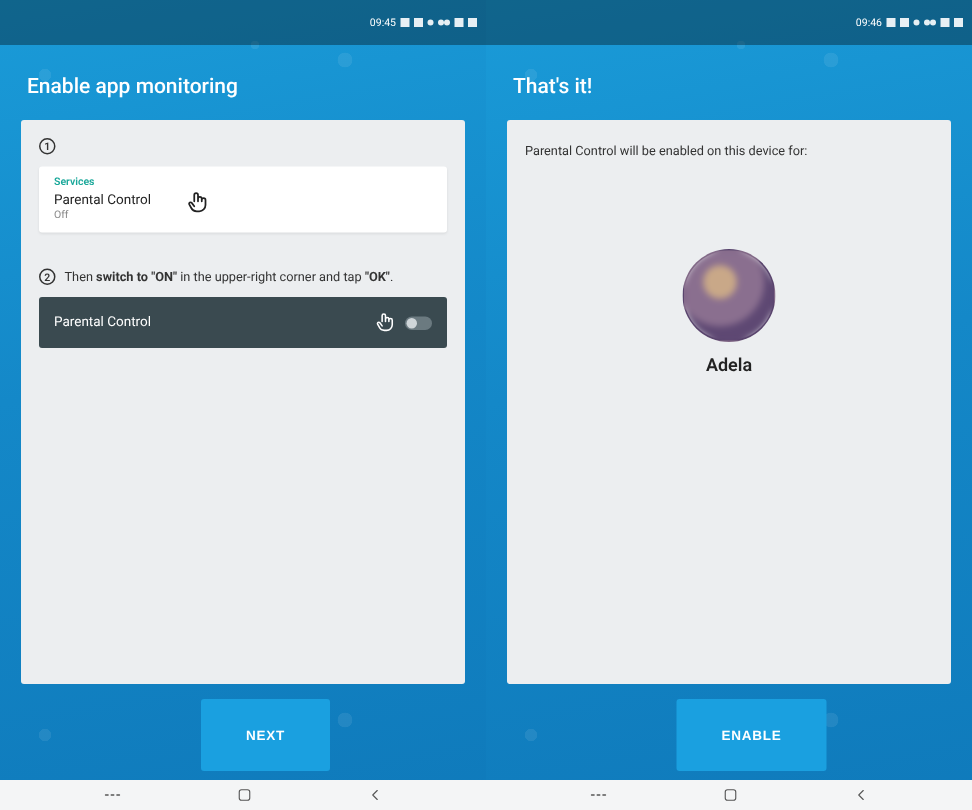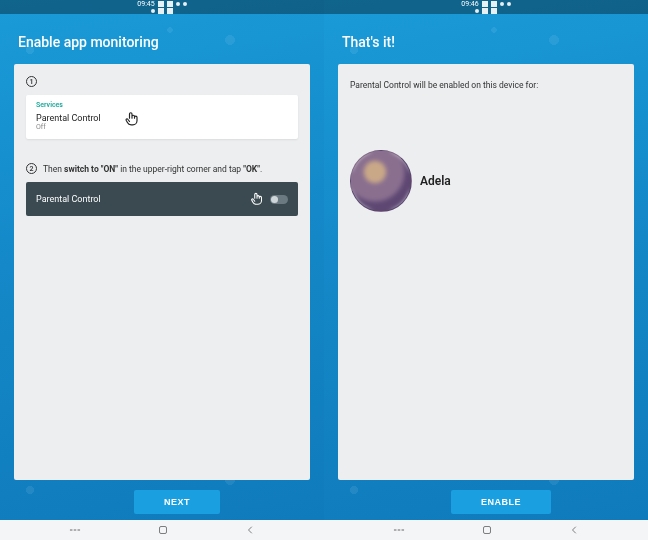--- a/index.html
+++ b/index.html
@@ -35,29 +35,28 @@
       radial-gradient(circle 12px at 230px 40px, #fff 0 40%, transparent 42%),
       radial-gradient(circle 9px at 280px 130px, #fff 0 40%, transparent 42%),
       radial-gradient(circle 11px at 60px 170px, #fff 0 40%, transparent 42%),
       radial-gradient(circle 7px at 170px 30px, #fff 0 40%, transparent 42%);
     background-size: 324px 220px;
     z-index: 0;
   }
   .status-bar {
     position: relative;
     z-index: 2;
-    height: 14px;
+    height: 30px;
     background: rgba(0,0,0,0.35);
     display: flex;
     align-items: center;
-    justify-content: center;
+    justify-content: flex-end;
     padding: 0 6px;
     font-size: 7px;
     color: #fff;
-    flex-direction: column;
   }
   .status-left { display:flex; align-items:center; gap:3px;}
   .status-right { display:flex; align-items:center; gap:3px;}
   .sb-ic { width:6px; height:6px; background:#fff; opacity:0.9; }
   .sb-ic.dot { border-radius:50%; width:4px; height:4px;}
   .header {
     position: relative;
     z-index: 2;
     padding: 20px 18px 14px 18px;
     color: #fff;
@@ -125,21 +124,21 @@
     background: #cfd6d9;
   }
   .info-text {
     font-size: 8.5px;
     color: #333;
     text-align:left;
     margin-top: 4px;
   }
   .avatar-wrap {
     margin-top: 60px;
-    display:flex; flex-direction:row; align-items:center; gap:8px;
+    display:flex; flex-direction:column; align-items:center; gap:8px;
   }
   .avatar {
     width: 62px; height: 62px; border-radius:50%;
     background: radial-gradient(circle at 40% 35%, #c9a888 0 20%, #8a6f8f 22% 55%, #5e4873 56% 100%);
     position:relative; overflow:hidden;
     border: 1px solid rgba(0,0,0,0.05);
   }
   .avatar::after{
     content:""; position:absolute; inset:0;
     backdrop-filter: blur(2px);
@@ -151,21 +150,21 @@
     z-index: 2;
     display:flex; justify-content:center;
     padding: 10px 0 6px 0;
   }
   .primary-btn {
     background: #1aa0e0;
     color: #fff;
     font-size: 9px;
     font-weight: 600;
     letter-spacing: 0.5px;
-    padding: 7px 30px;
+    padding: 19px 30px;
     border: none;
     border-radius: 2px;
     margin-left: 30px;
   }
   .nav-bar {
     position: relative;
     z-index: 2;
     height: 20px;
     background: #f4f5f6;
     display:flex;

